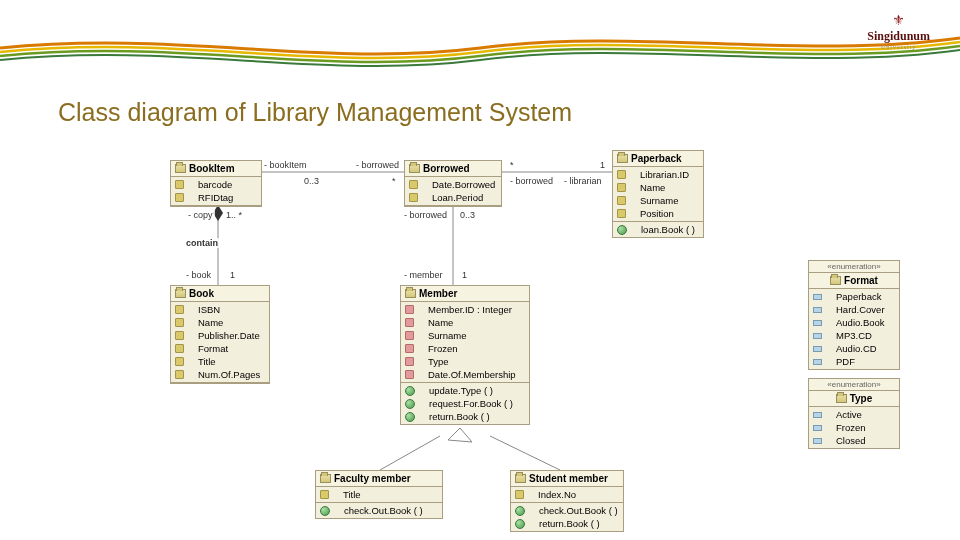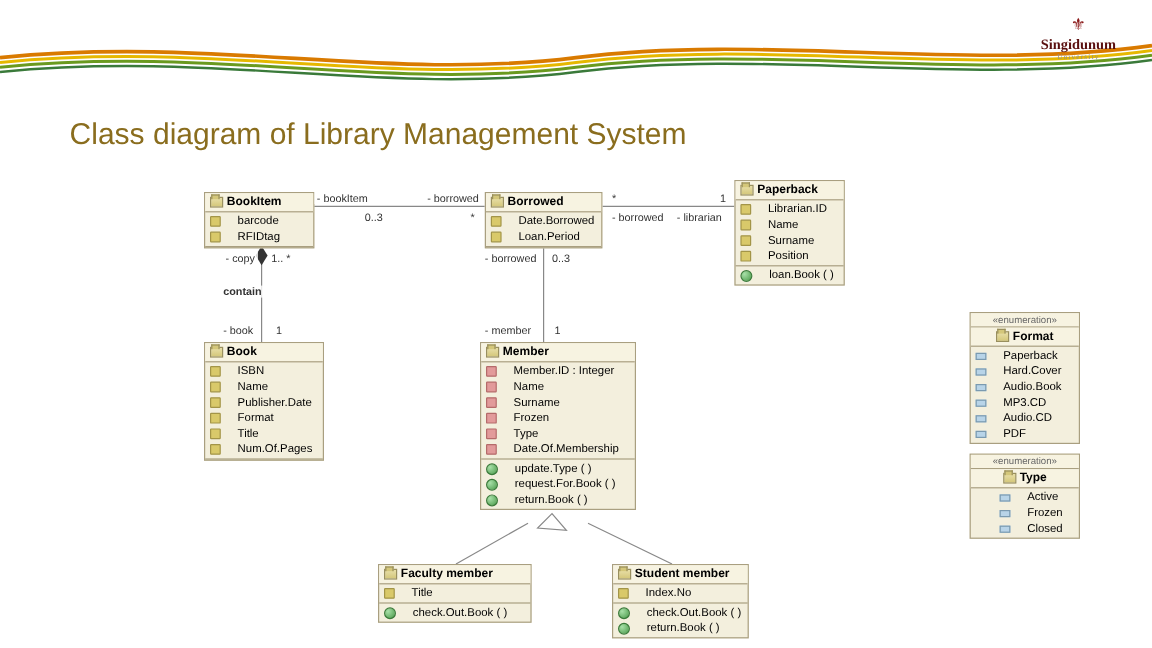--- a/index.html
+++ b/index.html
@@ -285,21 +285,21 @@
         </div>
   </div>
 </div>
 
 <div class="class-box" style="left:808px; top:228px; width:92px;">
   <div class="stereotype">«enumeration»</div>
   <div class="class-title centered">
         <span class="icon icon-class"></span>
         <span>Type</span>
       </div>
-  <div class="attrs" style="border-bottom:none;padding-left:20px;">
+  <div class="attrs" style="border-bottom:none;">
     <div class="row">
           <span class="icon icon-enum-item"></span>
           <span>Active</span>
         </div>
     <div class="row">
           <span class="icon icon-enum-item"></span>
           <span>Frozen</span>
         </div>
     <div class="row">
           <span class="icon icon-enum-item"></span>

